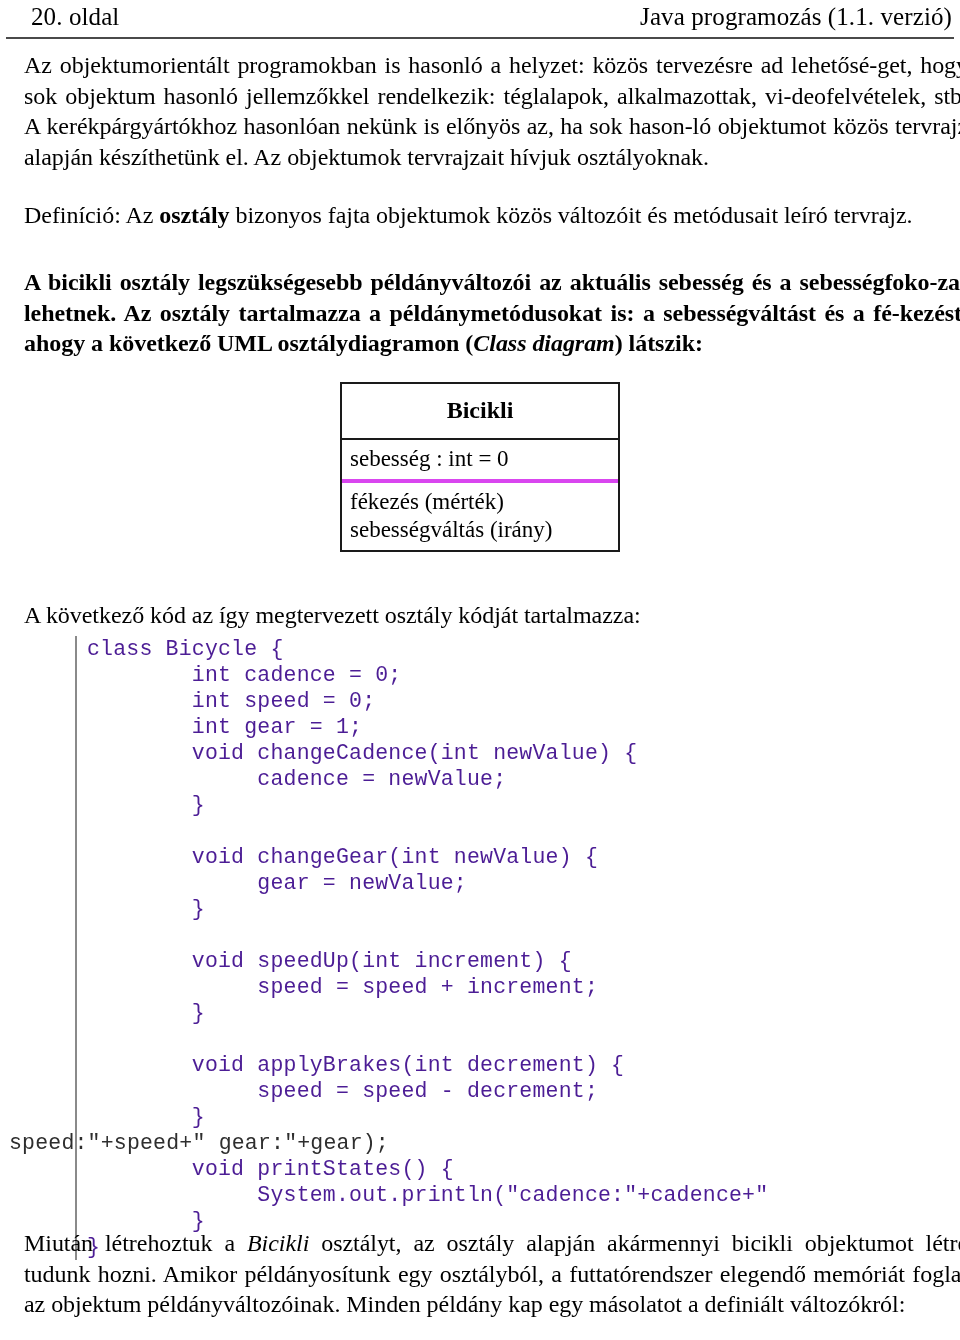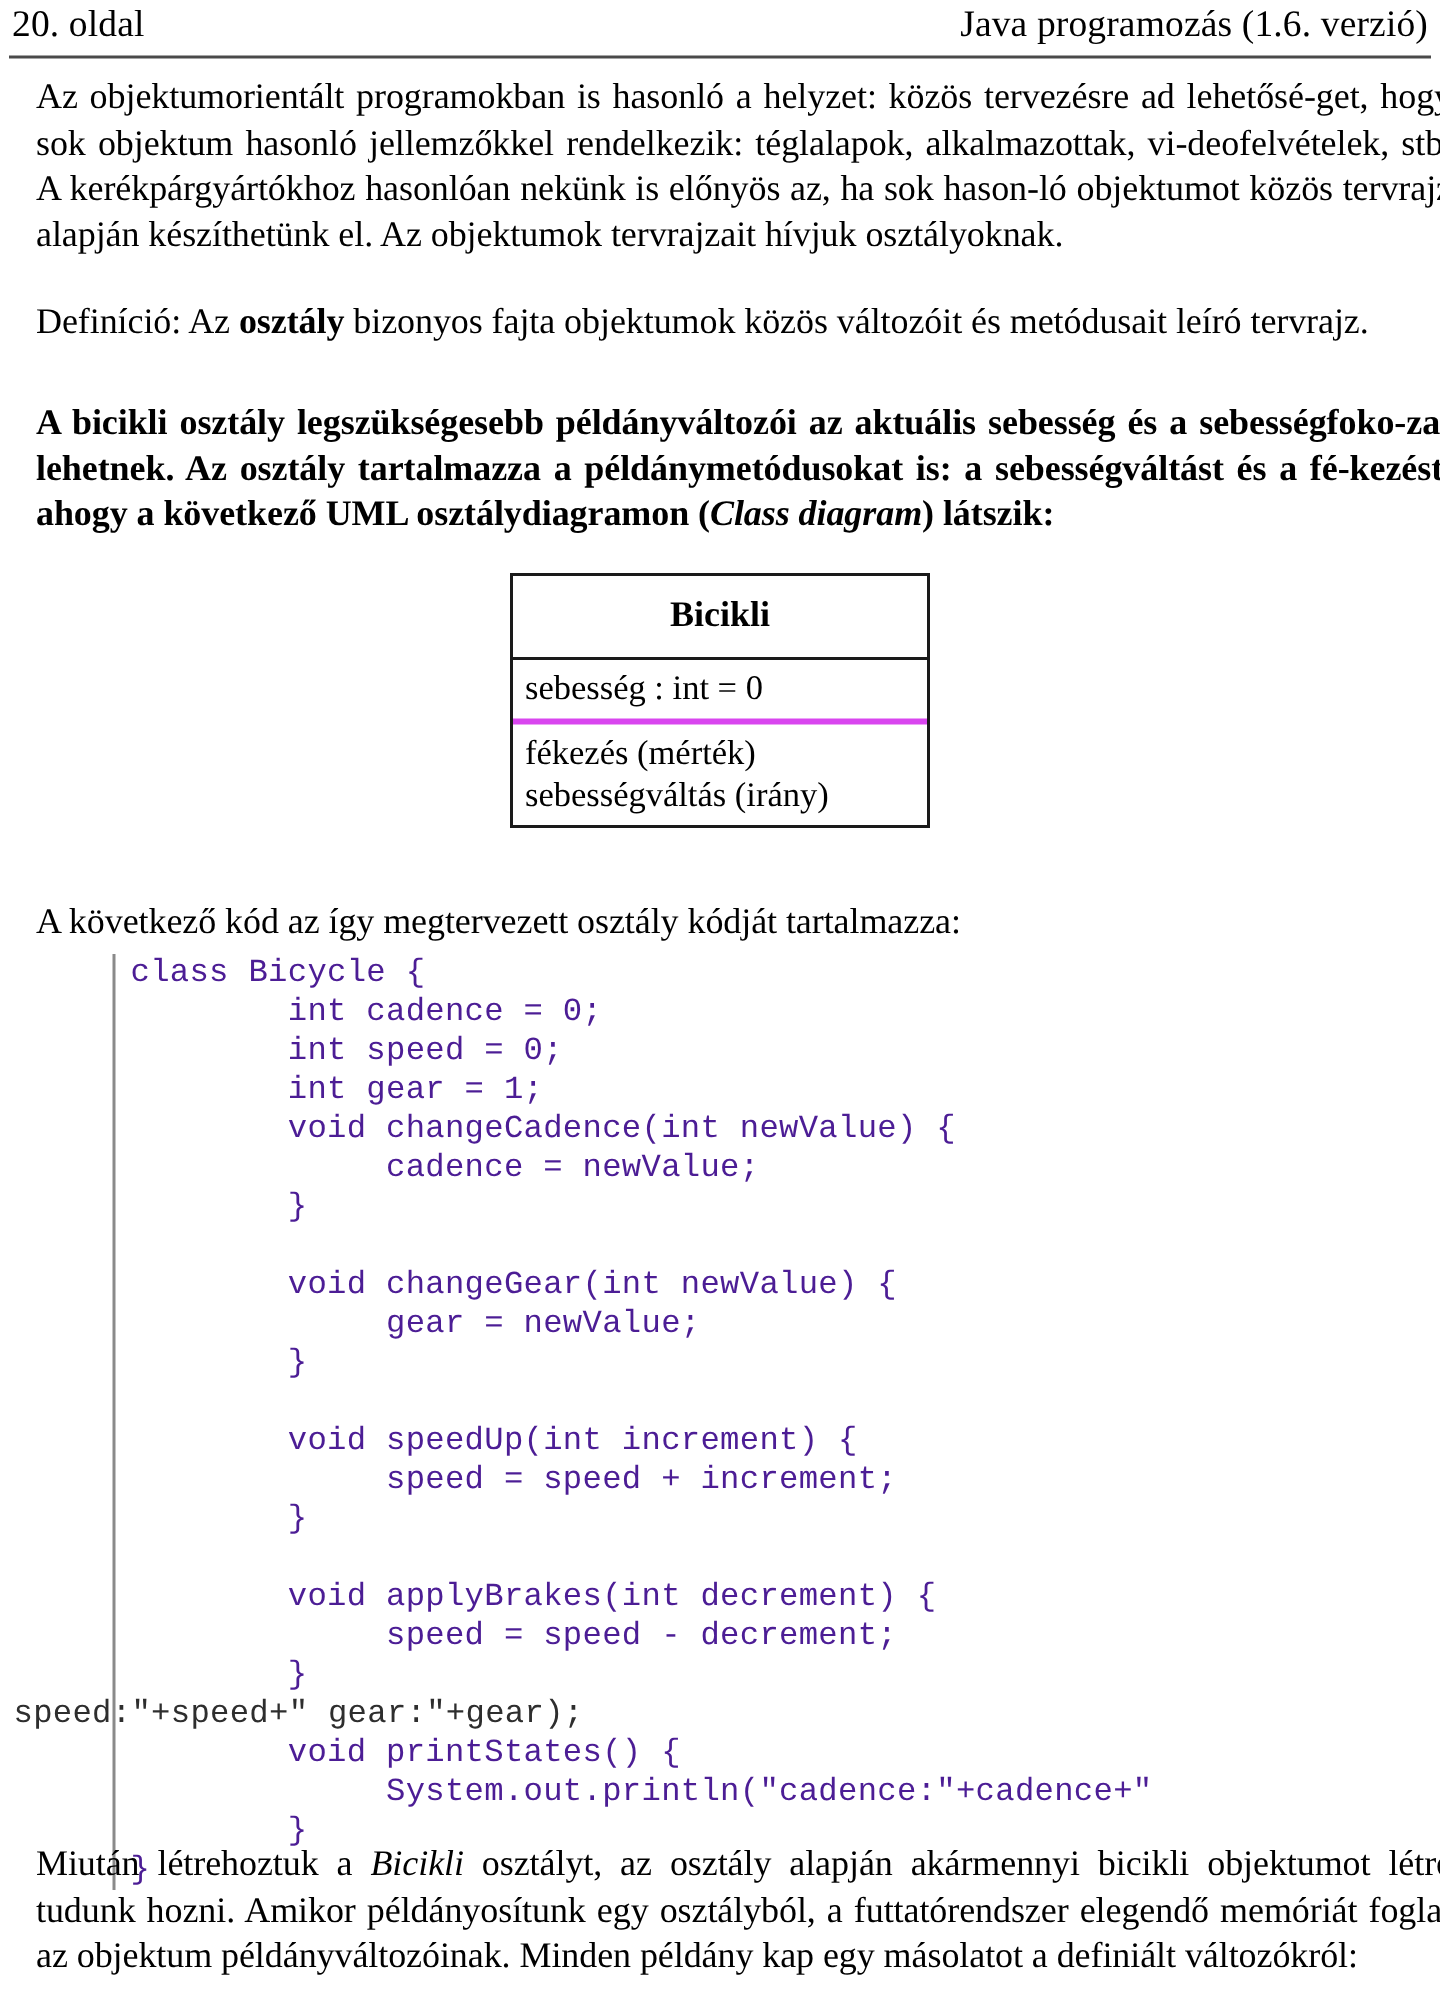--- a/index.html
+++ b/index.html
@@ -30,21 +30,21 @@
     left: 8px;
     top: 2px;
     width: 944px;
     display: flex;
     justify-content: space-between;
     align-items: baseline;
     font-size: 25px;
     line-height: 30px;
     letter-spacing: 0.1px;
   }
-  .header-left { white-space: nowrap; }
+  .header-left { white-space: nowrap; margin-left: 23px; }
   .header-right { white-space: nowrap; }
 
   .header-rule {
     position: absolute;
     left: 6px;
     top: 37px;
     width: 948px;
     height: 2px;
     background: #4a4a4a;
   }
@@ -131,21 +131,21 @@
   .p-kod    { position: absolute; left: 8px; top: 600px;  width: 944px; }
   .p-miutan { position: absolute; left: 8px; top: 1228px; width: 944px; }
 </style>
 </head>
 <body>
 
 <div class="page">
 
   <div class="header">
     <span class="header-left">20. oldal</span>
-    <span class="header-right">Java programozás (1.6. verzió)</span>
+    <span class="header-right">Java programozás (1.1. verzió)</span>
   </div>
   <div class="header-rule"></div>
 
   <p class="para p-intro">Az objektumorientált programokban is hasonló a helyzet: közös tervezésre ad lehetősé-get, hogy sok objektum hasonló jellemzőkkel rendelkezik: téglalapok, alkalmazottak, vi-deofelvételek, stb. A kerékpárgyártókhoz hasonlóan nekünk is előnyös az, ha sok hason-ló objektumot közös tervrajz alapján készíthetünk el. Az objektumok tervrajzait hívjuk osztályoknak.</p>
 
   <p class="para p-defin"><span>Definíció: Az </span><b class="bold">osztály</b><span> bizonyos fajta objektumok közös változóit és metódusait leíró tervrajz.</span></p>
 
   <p class="para p-bicikli"><span>A bicikli osztály legszükségesebb példányváltozói az aktuális sebesség és a sebességfoko-zat lehetnek. Az osztály tartalmazza a példánymetódusokat is: a sebességváltást és a fé-kezést, ahogy a következő UML osztálydiagramon (</span><i class="ital">Class diagram</i><span>) látszik:</span></p>
 
   <div class="uml-wrap">

